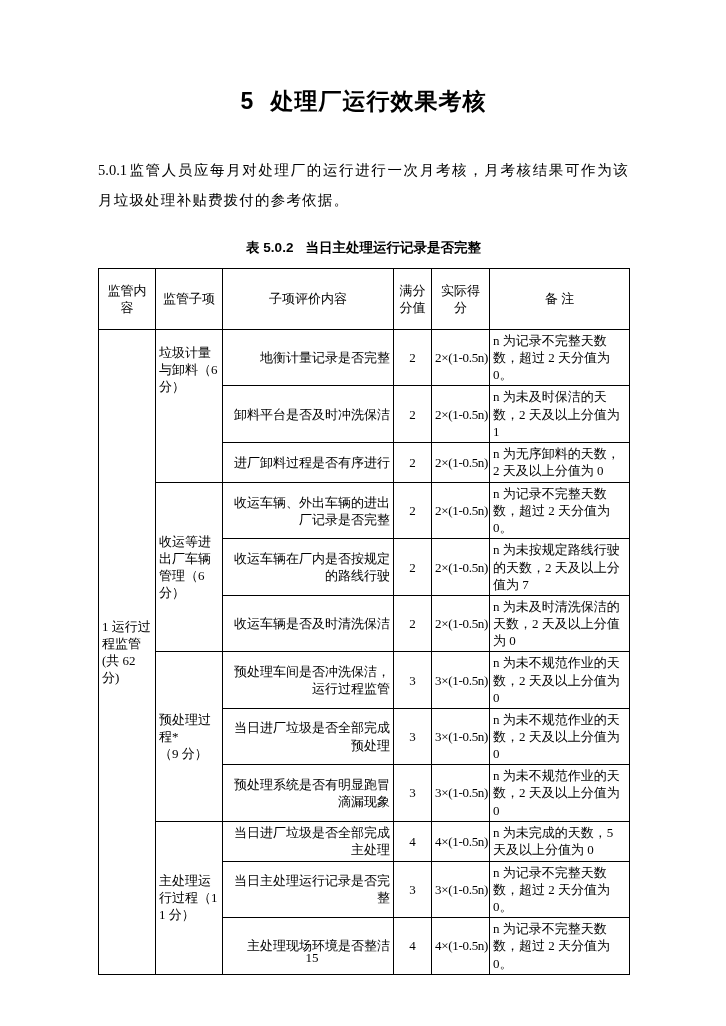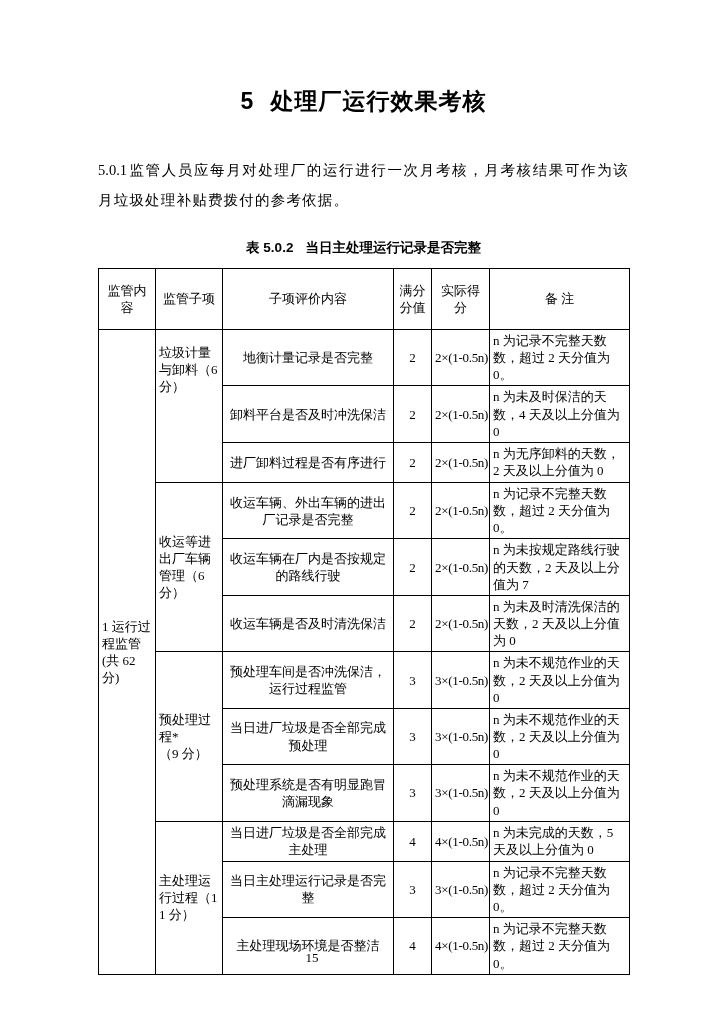--- a/index.html
+++ b/index.html
@@ -37,21 +37,21 @@
   table.assessment th{
     font-weight:normal;text-align:center;height:56px;font-size:13px;
   }
   th.h-content{vertical-align:bottom;padding-bottom:8px;margin-left:20px;}
   th.h-sub{vertical-align:middle;padding-bottom:14px;}
   .pre{white-space:pre-line;}
   td.cat{vertical-align:middle;padding-left:2px;padding-right:1px;font-size:13px;}
   td.cat .cat-text{white-space:pre-line;}
   td.grp{vertical-align:middle;font-size:13px;padding-left:2px;padding-right:0;}
   td.grp.top{vertical-align:top;padding-top:14px;margin-left:18px;}
-  td.item{text-align:center;font-size:13px;}
+  td.item{text-align:right;font-size:13px;}
   td.max{text-align:center;font-size:13px;}
   td.score{font-size:12px;white-space:nowrap;letter-spacing:-0.3px;padding-left:1px;padding-right:1px;}
   td.remark{font-size:12.3px;line-height:1.35;padding:1px 2px;}
   tr.r{height:40px;}
   .page-number{
     position:absolute;top:950px;left:0;width:624px;text-align:center;
     font-size:13px;
   }
 </style>
 </head>
@@ -99,21 +99,21 @@
         <td class="grp top pre" rowspan="3">垃圾计量与卸料（6 分）</td>
         <td class="item">地衡计量记录是否完整</td>
         <td class="max">2</td>
         <td class="score">2×(1-0.5n)</td>
         <td class="remark">n 为记录不完整天数数，超过 2 天分值为 0。</td>
       </tr>
       <tr class="r">
         <td class="item">卸料平台是否及时冲洗保洁</td>
         <td class="max">2</td>
         <td class="score">2×(1-0.5n)</td>
-        <td class="remark">n 为未及时保洁的天数，4 天及以上分值为 0</td>
+        <td class="remark">n 为未及时保洁的天数，2 天及以上分值为 1</td>
       </tr>
       <tr class="r">
         <td class="item">进厂卸料过程是否有序进行</td>
         <td class="max">2</td>
         <td class="score">2×(1-0.5n)</td>
         <td class="remark">n 为无序卸料的天数，2 天及以上分值为 0</td>
       </tr>
 
       <tr class="r">
         <td class="grp pre" rowspan="3">收运等进出厂车辆管理（6 分）</td>

